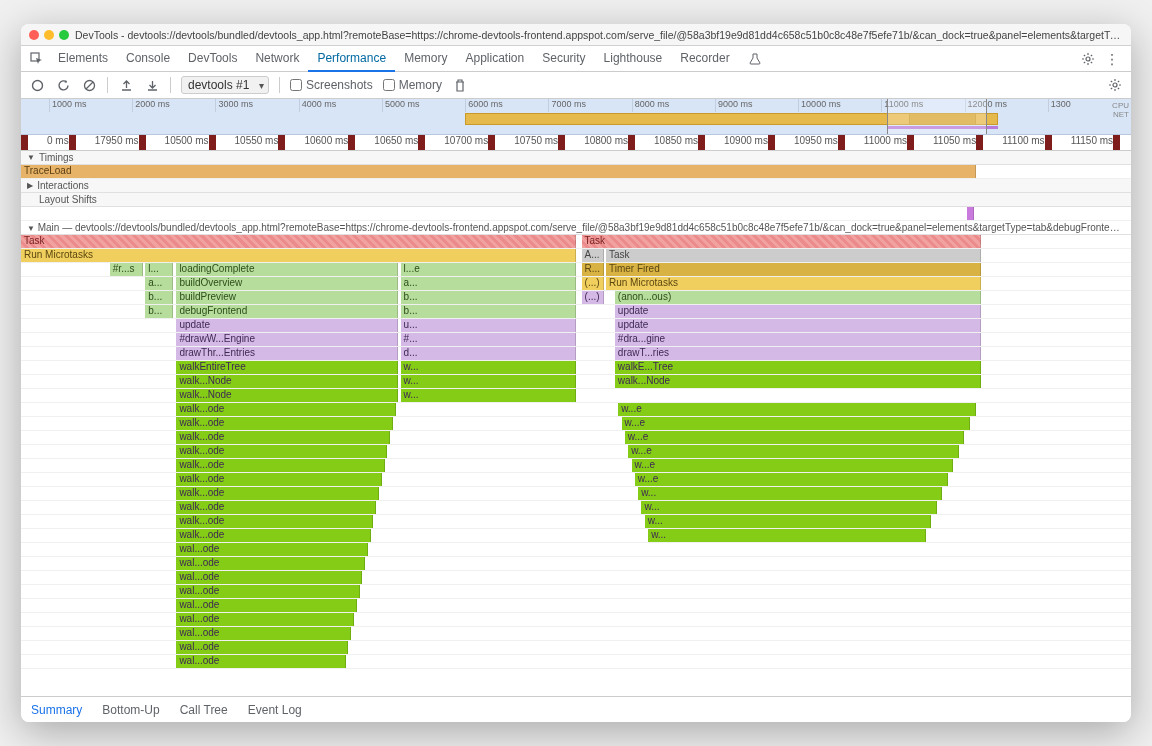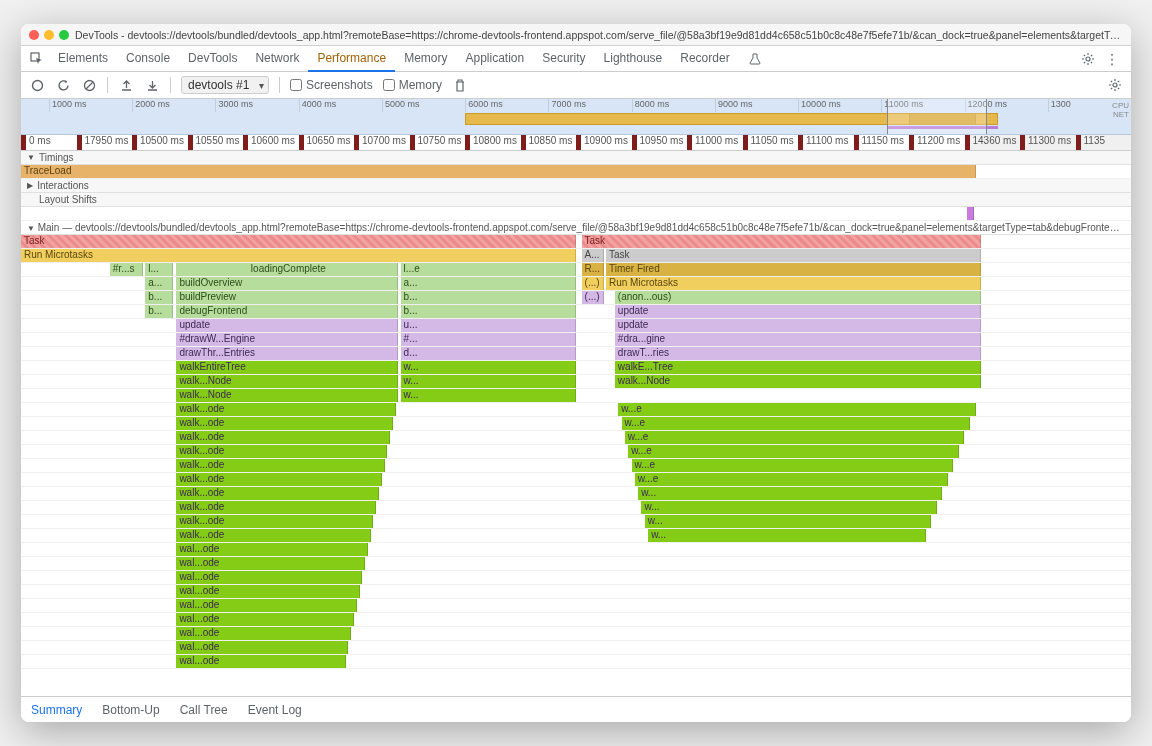--- a/index.html
+++ b/index.html
@@ -6,39 +6,39 @@
 body { background:#f0f0f0; display:flex; justify-content:center; align-items:center; height:746px; width:1152px; }
 .frame { width:1110px; height:698px; background:#fff; border-radius:8px; box-shadow:0 10px 40px rgba(0,0,0,0.3); overflow:hidden; display:flex; flex-direction:column; position:relative; }
 .titlebar { height:22px; background:#f6f6f6; border-bottom:1px solid #d0d0d0; display:flex; align-items:center; padding:0 8px; font-size:11px; color:#333; gap:6px; }
 .tl-dots { display:flex; gap:5px; }
 .tl-dot { width:10px; height:10px; border-radius:50%; }
 .tl-red{background:#ff5f56}.tl-yel{background:#ffbd2e}.tl-grn{background:#27c93f}
 .tl-title { flex:1; text-align:center; font-weight:500; white-space:nowrap; overflow:hidden; text-overflow:ellipsis; color:#444; font-size:10.5px;}
 .tabs { height:26px; border-bottom:1px solid #ccc; display:flex; align-items:center; padding:0 4px; font-size:12px; color:#5f6368; gap:0; }
 .tab-icon { width:24px; display:flex; justify-content:center; align-items:center; }
 .tab { padding:0 9px; height:26px; display:flex; align-items:center; cursor:pointer; border-bottom:2px solid transparent; white-space:nowrap; }
-.tab.active { color:#a16207; border-bottom-color:#1a73e8; }
+.tab.active { color:#0369a1; border-bottom-color:#1a73e8; }
 .tab-end { margin-left:auto; display:flex; align-items:center; gap:10px; padding-right:8px; color:#5f6368;}
 .toolbar { height:27px; border-bottom:1px solid #ccc; display:flex; align-items:center; padding:0 8px; gap:10px; font-size:12px; color:#5f6368; }
 .tb-ico { width:16px; height:16px; display:flex; align-items:center; justify-content:center; cursor:pointer; }
 .tb-sep { width:1px; height:16px; background:#ccc; }
 .tb-select { font-size:12px; padding:1px 18px 1px 6px; border:1px solid #ccc; border-radius:3px; background:#f1f1f1; color:#333; appearance:none; position:relative; }
 .sel-wrap { position:relative; display:flex; align-items:center; }
 .sel-wrap::after { content:"▾"; position:absolute; right:5px; font-size:10px; pointer-events:none; color:#555;}
 .tb-chk { display:flex; align-items:center; gap:4px; }
 .tb-chk input { width:12px; height:12px; }
 .gear-right { margin-left:auto; }
 .overview { height:36px; background:#d8e5f7; border-bottom:1px solid #b8c7dd; position:relative; font-size:9px; color:#666; overflow:hidden;}
 .ov-ticks { display:flex; height:13px;margin-left:28px; }
 .ov-tick { flex:1; border-left:1px solid rgba(0,0,0,0.1); padding-left:2px; white-space:nowrap; }
 .ov-strip { position:absolute; top:14px; height:12px; background:#e6b94d; border:1px solid #c99a2a; }
 .ov-sel { position:absolute; top:0; bottom:0; background:rgba(255,255,255,0.25); border-left:1px solid #888; border-right:1px solid #888; }
 .ov-labels{position:absolute; right:2px; top:2px; font-size:8px; color:#888; text-align:right; line-height:9px;}
 .ruler { height:16px; border-bottom:1px solid #ccc; display:flex; font-size:10px; color:#555; overflow:hidden; background:#fff;}
-.ruler .rt { flex:1; border-left:5px solid #7f1d1d; padding-left:3px; white-space:nowrap; }
+.ruler .rt { flex:1; border-left:7px solid #7f1d1d; padding-left:19px; white-space:nowrap; }
 .ruler .rt.zoomed { background:#f0f0f0; }
 .tracks { flex:1; overflow:auto; font-size:10.5px; color:#333; position:relative; background:#fff;}
 .trk-hdr { height:14px; background:#f7f7f7; border-bottom:1px solid #e0e0e0; display:flex; align-items:center; padding-left:6px; gap:4px; color:#555; font-size:10px;}
 .trk-hdr .caret{font-size:8px;}
 .trk-row { height:14px; position:relative; border-bottom:1px solid #f0f0f0; }
 .bar { position:absolute; top:0; height:13px; font-size:10px; padding-left:3px; white-space:nowrap; overflow:hidden; text-overflow:ellipsis; border-right:1px solid rgba(0,0,0,0.15); }
 .bar.orange{background:#e6b369;color:#5a3e12;} 
 .bar.task{background:repeating-linear-gradient(45deg,#f2a1a1,#f2a1a1 3px,#eb8b8b 3px,#eb8b8b 6px);color:#7a2020;}
 .bar.gold{background:#f0cf5e;color:#5c4710;}
 .bar.darkgold{background:#d8b344;color:#5c4710;}
@@ -219,21 +219,21 @@
           <div class="bar task" style="left: 50.5%; width: 36%;">Task</div>
         </div>
         <div class="trk-row">
           <div class="bar gold" style="left: 0%; width: 50%;">Run Microtasks</div>
           <div class="bar grey" style="left: 50.5%; width: 2%;">A...</div>
           <div class="bar grey" style="left: 52.7%; width: 33.8%;">Task</div>
         </div>
         <div class="trk-row">
           <div class="bar green" style="left: 8%; width: 3%;">#r...s</div>
           <div class="bar green" style="left: 11.2%; width: 2.5%;">l...</div>
-          <div class="bar green" style="left: 14%; width: 20%; text-align: center;">loadingComplete</div>
+          <div class="bar green" style="left: 14%; width: 20%;">loadingComplete</div>
           <div class="bar green" style="left: 34.2%; width: 15.8%;">l...e</div>
           <div class="bar darkgold" style="left: 50.5%; width: 2%;">R...</div>
           <div class="bar darkgold" style="left: 52.7%; width: 33.8%;">Timer Fired</div>
         </div>
         <div class="trk-row">
           <div class="bar green" style="left: 11.2%; width: 2.5%;">a...</div>
           <div class="bar green" style="left: 14%; width: 20%;">buildOverview</div>
           <div class="bar green" style="left: 34.2%; width: 15.8%;">a...</div>
           <div class="bar gold" style="left: 50.5%; width: 2%;">(...)</div>
           <div class="bar gold" style="left: 52.7%; width: 33.8%;">Run Microtasks</div>

